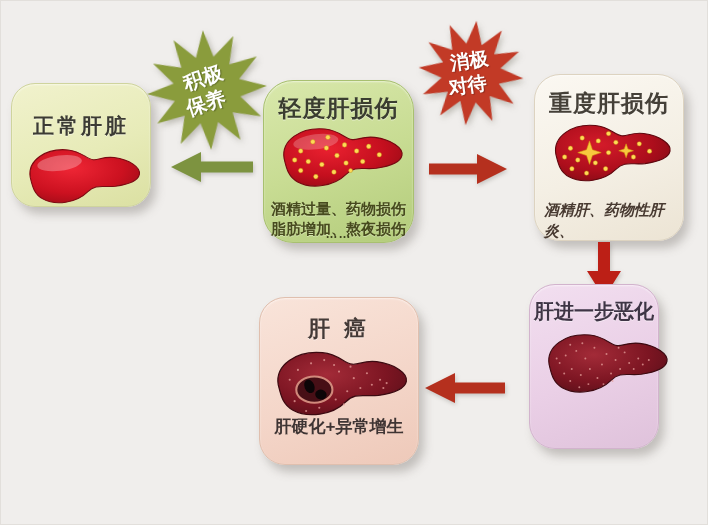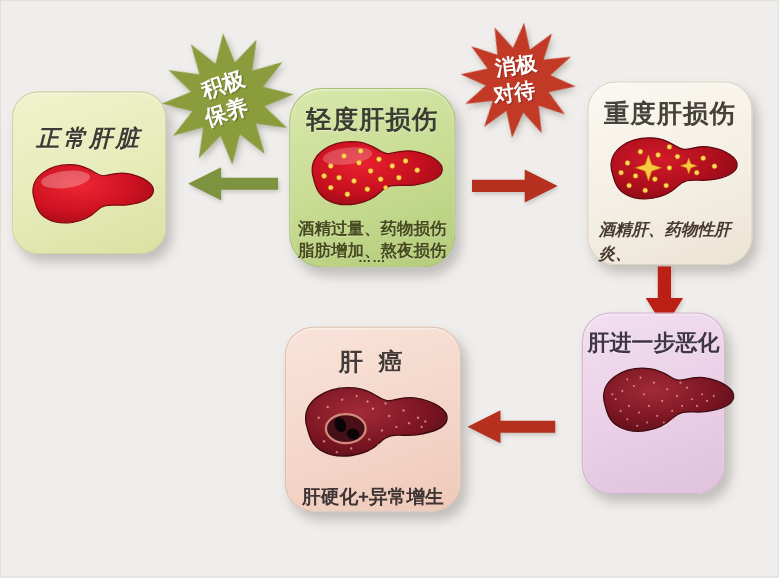--- a/index.html
+++ b/index.html
@@ -14,23 +14,23 @@
     overflow:hidden;
     border:1px solid #e2dfdb;
     box-sizing:border-box;
   }
   .node{
     position:absolute;
     box-sizing:border-box;
     box-shadow:5px 7px 10px rgba(110,104,96,0.35), inset 0 1px 2px rgba(255,255,255,0.55);
   }
   .node-normal{
-    left:10px;top:82px;width:140px;height:148px;
+    left:10px;top:82px;width:140px;height:124px;
     background:linear-gradient(160deg,#f1f2cd 0%,#e7ebb8 55%,#dbe0a2 100%);
-    border:1px solid #cfd49d;border-radius:24px;font-style:italic;
+    border:1px solid #cfd49d;border-radius:24px;
   }
   .node-mild{
     left:262px;top:79px;width:151px;height:163px;
     background:linear-gradient(160deg,#d9e8ac 0%,#c8dc93 50%,#b3cc7b 100%);
     border:1px solid #a8c070;border-radius:30px;
   }
   .node-severe{
     left:533px;top:73px;width:150px;height:167px;
     background:linear-gradient(160deg,#fbf8f2 0%,#f4efe4 55%,#ece4d4 100%);
     border:1px solid #ddd3c0;border-radius:26px;
@@ -62,21 +62,21 @@
     position:absolute;left:0;width:100%;
     text-align:center;font-weight:bold;line-height:20px;
   }
   .cap-mild{top:118px;font-size:15px;color:#474a1e;text-shadow:0 1px 0 rgba(255,255,255,0.3);}
   .cap-severe{top:124px;font-size:15px;color:#483a31;text-align:left;padding-left:9px;line-height:21px;box-sizing:border-box;width:100%;font-style:italic;}
   .cap-ellipsis{position:absolute;bottom:1px;left:0;width:100%;text-align:center;font-size:12px;font-weight:bold;color:#3f421e;letter-spacing:1px;}
   .label-bottom{
     position:absolute;left:0;width:100%;text-align:center;font-weight:bold;
   }
   .lbl-worse{bottom:14px;font-size:20px;color:#3b333f;}
-  .lbl-cancer{bottom:1px;font-size:17px;color:#3e3433;margin-top:48px;}
+  .lbl-cancer{bottom:26px;font-size:17px;color:#3e3433;margin-top:48px;}
   .badge{position:absolute;}
   .badge svg{display:block;filter:drop-shadow(2px 3px 3px rgba(90,85,70,0.35));}
   .badge-positive{left:141px;top:24px;width:130px;height:130px;transform:rotate(-4deg);}
   .badge-negative{left:413px;top:15px;width:114px;height:114px;transform:rotate(6deg);}
   .badge-text{
     position:absolute;left:0;top:0;width:100%;height:100%;
     display:flex;flex-direction:column;align-items:center;justify-content:center;
     color:#fff;font-weight:bold;line-height:25px;
     transform:rotate(-14deg);
     text-shadow:1px 1px 1px rgba(0,0,0,0.25);

